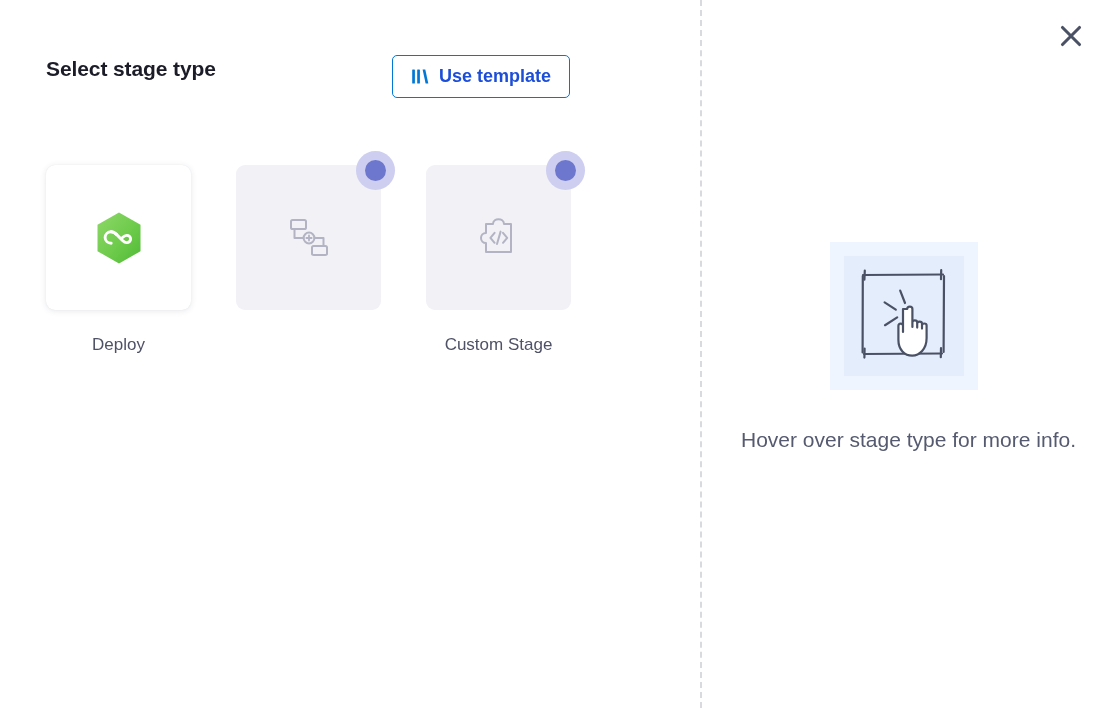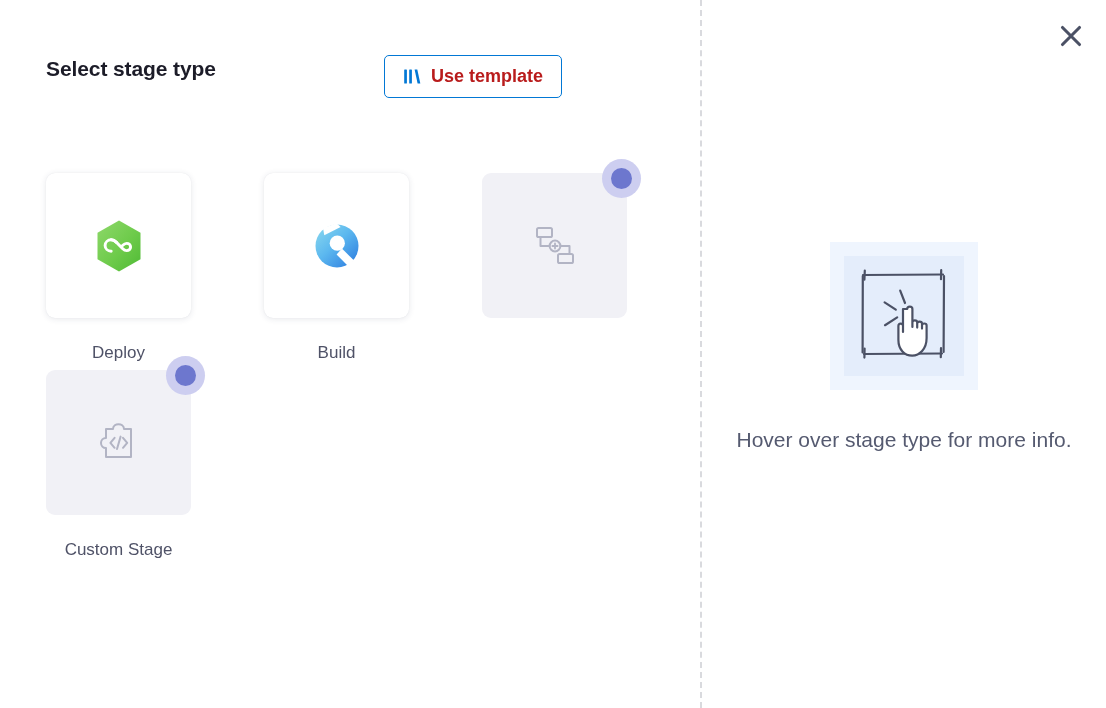--- a/index.html
+++ b/index.html
@@ -65,47 +65,47 @@
   .panel-title {
     font-size: 21px;
     font-weight: bold;
     color: #1c1c28;
     letter-spacing: -0.1px;
     white-space: nowrap;
   }
 
   .use-template-btn {
     position: absolute;
-    left: 338px;
+    left: 346px;
     top: -2px;
     display: inline-flex;
     align-items: center;
     gap: 9px;
     height: 43px;
     padding: 13px 18px;
     border: 1.5px solid #0278d5;
     border-radius: 5px;
     background: #ffffff;
-    color: #b91c1c;
+    color: #1d4ed8;
     font-size: 18px;
     font-weight: bold;
     cursor: pointer;
     white-space: nowrap;
     font-family: "Liberation Sans", sans-serif;
   }
 
   
   .stage-grid {
     position: absolute;
     left: 46px;
-    top: 173px;
+    top: 165px;
     display: grid;
     grid-template-columns: repeat(3, 145px);
     grid-template-rows: 197px 202px;
-    column-gap: 73px;
+    column-gap: 45px;
   }
 
   .stage-item {
     position: relative;
     width: 145px;
     display: flex;
     flex-direction: column;
     align-items: center;
   }
 
@@ -193,21 +193,21 @@
     align-items: center;
     justify-content: center;
   }
 
   .hover-hint {
     position: absolute;
     top: 424px;
     left: 50%;
     transform: translateX(-50%);
     width: 344px;
-    text-align: center;
+    text-align: right;
     font-size: 21px;
     line-height: 31px;
     color: #555a70;
   }
 </style>
 </head>
 <body>
 
 <div id="root">
 
@@ -250,42 +250,20 @@
             <path d="M17.2 32.2 c-3.4 0 -6.1 -2.5 -6.1 -5.7 s2.7 -5.7 6.1 -5.7
                      c2.1 0 3.7 1.0 5.3 2.6 l6.0 6.1 c1.3 1.3 2.5 2.1 4.2 2.1
                      c2.2 0 3.9 -1.5 3.9 -3.6 s-1.7 -3.6 -3.9 -3.6
                      c-1.7 0 -2.9 0.8 -4.2 2.1" fill="none" stroke="#ffffff" stroke-width="2.9" stroke-linecap="round" stroke-linejoin="round"></path>
             <path d="M17.2 20.8 c2.1 0 3.7 1.0 5.3 2.6" fill="none" stroke="#ffffff" stroke-width="2.9" stroke-linecap="round"></path>
           </svg>
         </div>
         <div class="stage-label">Deploy</div>
       </div>
 
-      <div class="stage-item">
-        <div class="stage-card">
-          <svg width="50" height="50" viewBox="0 0 50 50">
-            <defs>
-              <linearGradient id="gBuild" x1="0.08" y1="0.05" x2="0.92" y2="0.95">
-                <stop offset="0%" stop-color="#86d5ee"></stop>
-                <stop offset="45%" stop-color="#5cb8ef"></stop>
-                <stop offset="100%" stop-color="#2f7fe0"></stop>
-              </linearGradient>
-              <mask id="mBuild">
-                <rect x="0" y="0" width="50" height="50" fill="#fff"></rect>
-                <circle cx="25.3" cy="22.2" r="7.6" fill="#000"></circle>
-                <path d="M29.9 27.4 L42 39.6 L36.5 45.6 L24.6 33.4 Z" fill="#000"></path>
-                <path d="M28.6 6.0 L12.3 14.3 L11.0 7.0 L24.5 2.2 Z" fill="#000"></path>
-              </mask>
-            </defs>
-            <circle cx="25" cy="25" r="21.5" fill="url(#gBuild)" mask="url(#mBuild)"></circle>
-            <circle cx="25.3" cy="22.2" r="5.3" fill="none" stroke="#ffffff" stroke-width="0"></circle>
-          </svg>
-        </div>
-        <div class="stage-label">Build</div>
-      </div>
 
 
       <div class="stage-item">
         <div class="stage-card disabled">
           <div class="badge-dot"></div>
           <svg width="46" height="46" viewBox="0 0 46 46">
             <g fill="none" stroke="#b2b4c4" stroke-width="2" stroke-linejoin="round">
               <rect x="5" y="5" width="15" height="9" rx="1.6"></rect>
               <rect x="26" y="31" width="15" height="9" rx="1.6"></rect>
               <circle cx="23" cy="23" r="5.4"></circle>

